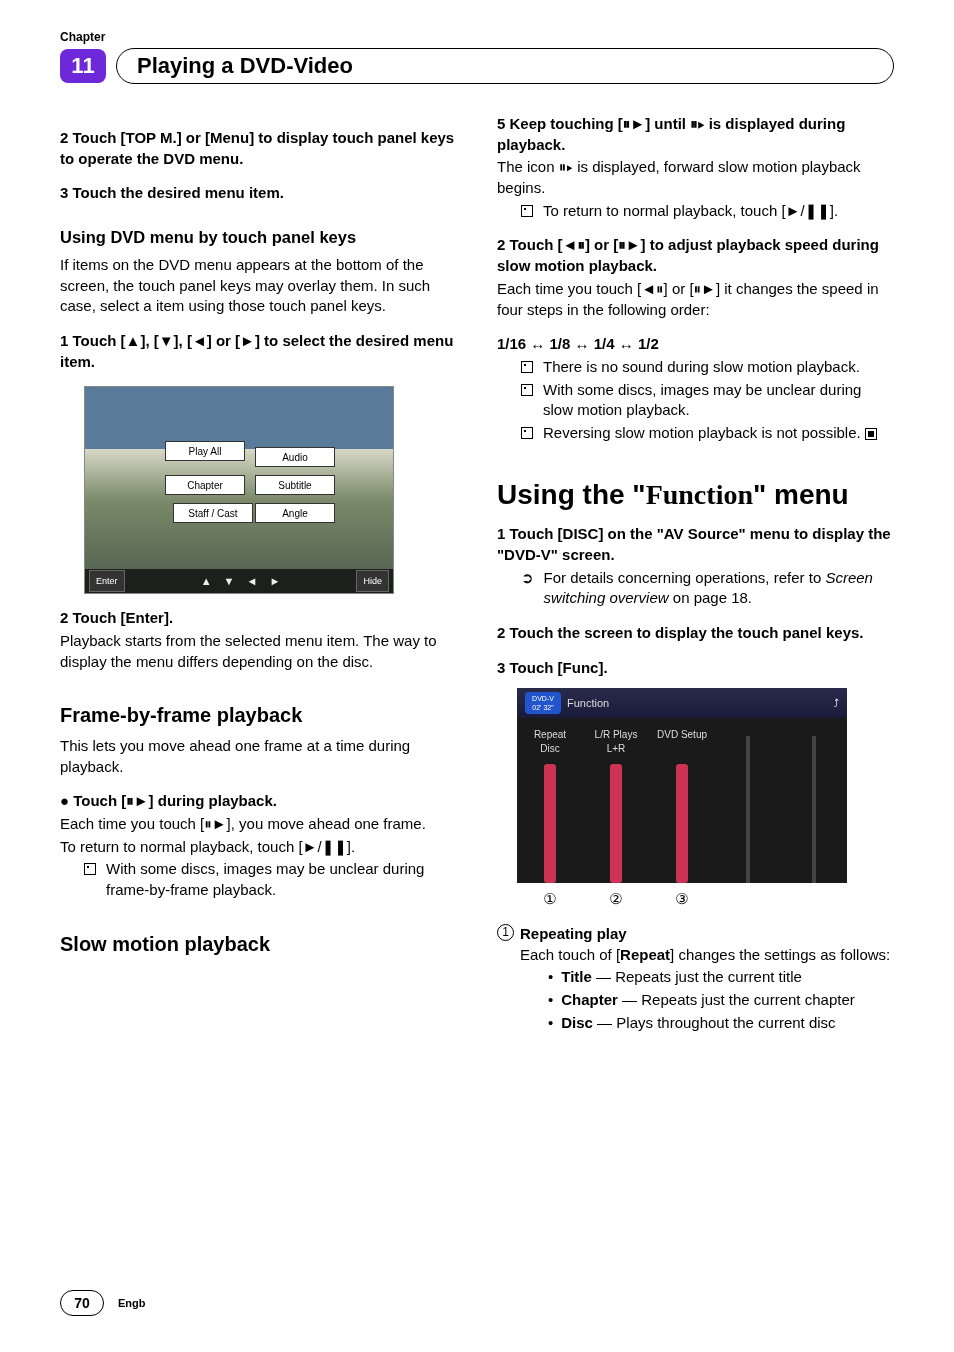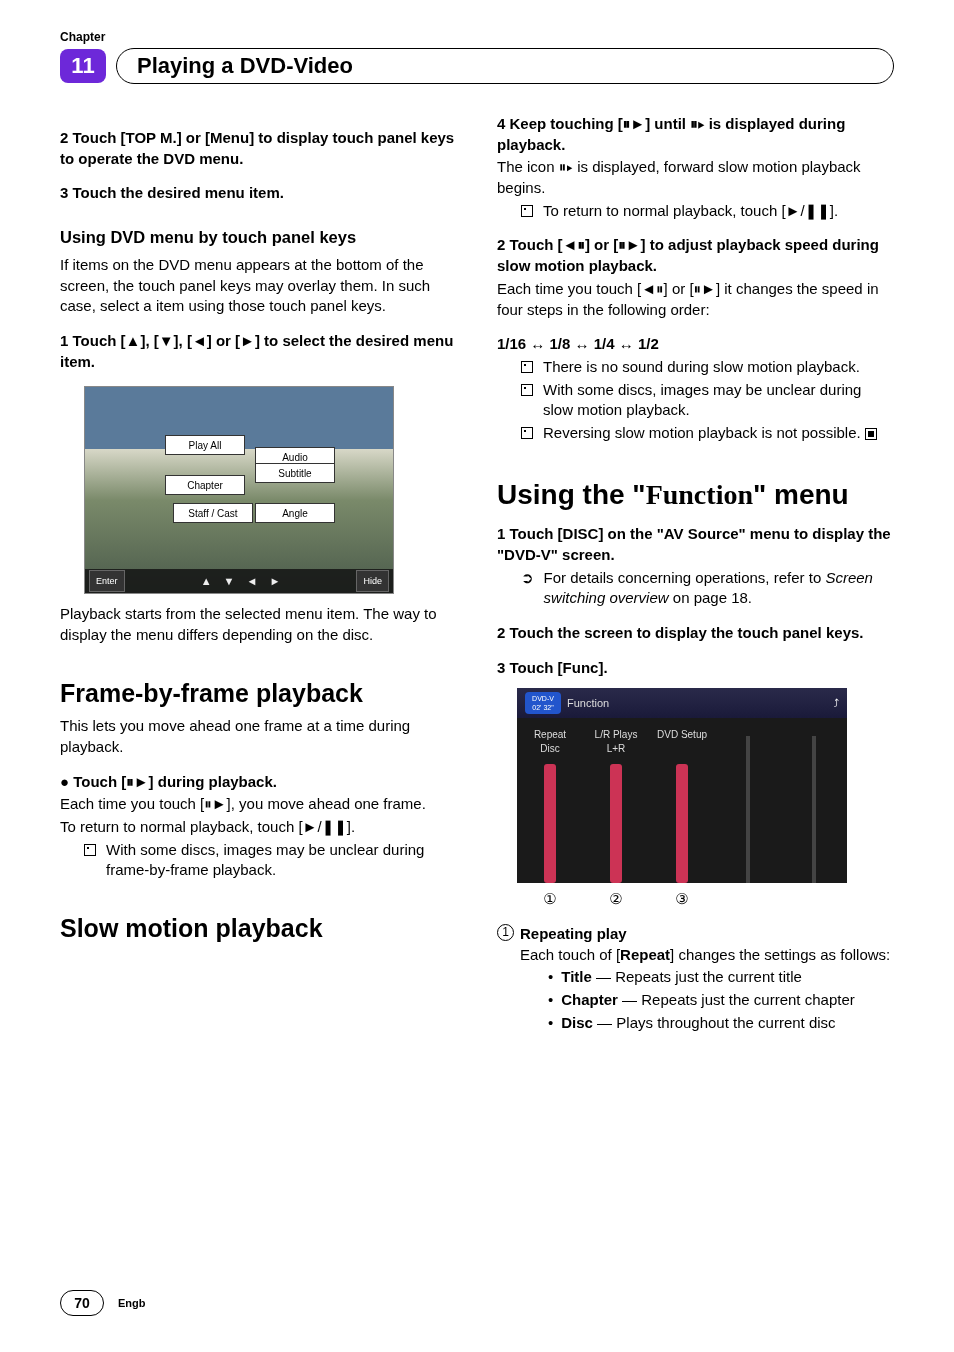--- a/index.html
+++ b/index.html
@@ -22,21 +22,21 @@
     }
     .title-pill {
       border: 1.5px solid #000; border-radius: 22px;
       padding: 4px 20px; font-size: 22px; font-weight: bold;
       flex: 1;
     }
     .columns { display: flex; gap: 40px; }
     .col { flex: 1; font-size: 15px; line-height: 1.38; }
     .step-bold { font-weight: bold; margin-top: 14px; }
     .subhead { font-weight: bold; font-size: 16.5px; margin-top: 22px; margin-bottom: 6px; }
-    .h2 { font-weight: bold; font-size: 25px; margin-top: 30px; margin-bottom: 6px; }
+    .h2 { font-weight: bold; font-size: 20px; margin-top: 30px; margin-bottom: 6px; }
     .h1 { font-weight: bold; font-size: 28px; margin-top: 32px; margin-bottom: 10px; }
     .para { margin-top: 2px; }
     .bullet-row { display: flex; margin-top: 2px; }
     .bullet-sq { width: 12px; height: 12px; border: 1.5px solid #000; margin: 4px 10px 0 24px; flex-shrink: 0; position: relative; }
     .bullet-sq::after { content: ""; position: absolute; left: 2px; top: 2px; right: 6px; bottom: 6px; background: #000; }
     .bullet-arrow { margin: 0 10px 0 24px; flex-shrink: 0; font-size: 15px; }
     .dot-row { display: flex; margin-top: 2px; }
     .dot { margin: 0 8px 0 28px; flex-shrink: 0; }
     .figure-dvd {
       width: 310px; height: 208px; margin: 14px 0 10px 24px;
@@ -104,56 +104,57 @@
 
   <div class="col">
     <div class="step-bold">2    Touch [TOP M.] or [Menu] to display touch panel keys to operate the DVD menu.</div>
     <div class="step-bold">3    Touch the desired menu item.</div>
 
     <div class="subhead">Using DVD menu by touch panel keys</div>
     <div class="para">If items on the DVD menu appears at the bottom of the screen, the touch panel keys may overlay them. In such case, select a item using those touch panel keys.</div>
     <div class="step-bold">1    Touch [▲], [▼], [◄] or [►] to select the desired menu item.</div>
 
     <div class="figure-dvd">
-      <div class="menu-btn" style="left:80px;top:48px">Play All</div>
+      <div class="menu-btn" style="left:80px;top:54px">Play All</div>
       <div class="menu-btn" style="left:170px;top:60px">Audio</div>
       <div class="menu-btn" style="left:80px;top:88px">Chapter</div>
-      <div class="menu-btn" style="left:170px;top:76px">Subtitle</div>
+      <div class="menu-btn" style="left:170px;top:88px">Subtitle</div>
       <div class="menu-btn" style="left:88px;top:116px">Staff / Cast</div>
       <div class="menu-btn" style="left:170px;top:116px">Angle</div>
       <div class="bottom-bar">
         <span class="bottom-btn">Enter</span>
         <span class="nav-group">
             <span>▲</span>
             <span>▼</span>
             <span>◄</span>
             <span>►</span>
           </span>
         <span class="bottom-btn">Hide</span>
       </div>
     </div>
 
 
+    <div class="step-bold">2    Touch [Enter].</div>
     <div class="para">Playback starts from the selected menu item. The way to display the menu differs depending on the disc.</div>
 
     <div class="h2">Frame-by-frame playback</div>
     <div class="para">This lets you move ahead one frame at a time during playback.</div>
     <div class="step-bold">●    Touch [⏸►] during playback.</div>
     <div class="para">Each time you touch [⏸►], you move ahead one frame.</div>
     <div class="para">To return to normal playback, touch [►/❚❚].</div>
     <div class="bullet-row">
       <span class="bullet-sq"></span>
       <div>With some discs, images may be unclear during frame-by-frame playback.</div>
     </div>
 
     <div class="h2">Slow motion playback</div>
   </div>
 
   <div class="col">
-    <div class="step-bold" style="margin-top:0">4    Keep touching [⏸►] until ⏸▸ is displayed during playback.</div>
+    <div class="step-bold" style="margin-top:0">5    Keep touching [⏸►] until ⏸▸ is displayed during playback.</div>
     <div class="para">The icon ⏸▸ is displayed, forward slow motion playback begins.</div>
     <div class="bullet-row">
       <span class="bullet-sq"></span>
       <div>To return to normal playback, touch [►/❚❚].</div>
     </div>
 
     <div class="step-bold">2    Touch [◄⏸] or [⏸►] to adjust playback speed during slow motion playback.</div>
     <div class="para">Each time you touch [◄⏸] or [⏸►] it changes the speed in four steps in the following order:</div>
     <div class="step-bold">1/16 ↔ 1/8 ↔ 1/4 ↔ 1/2</div>
     <div class="bullet-row">

